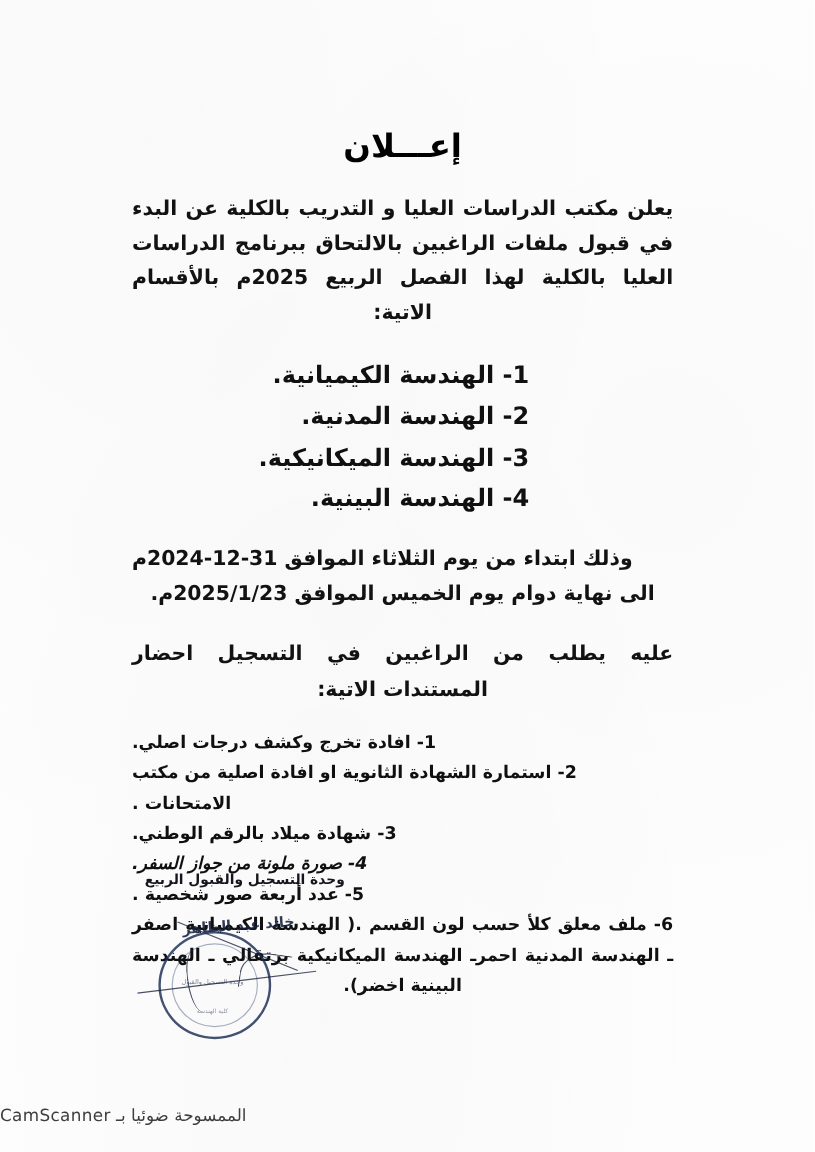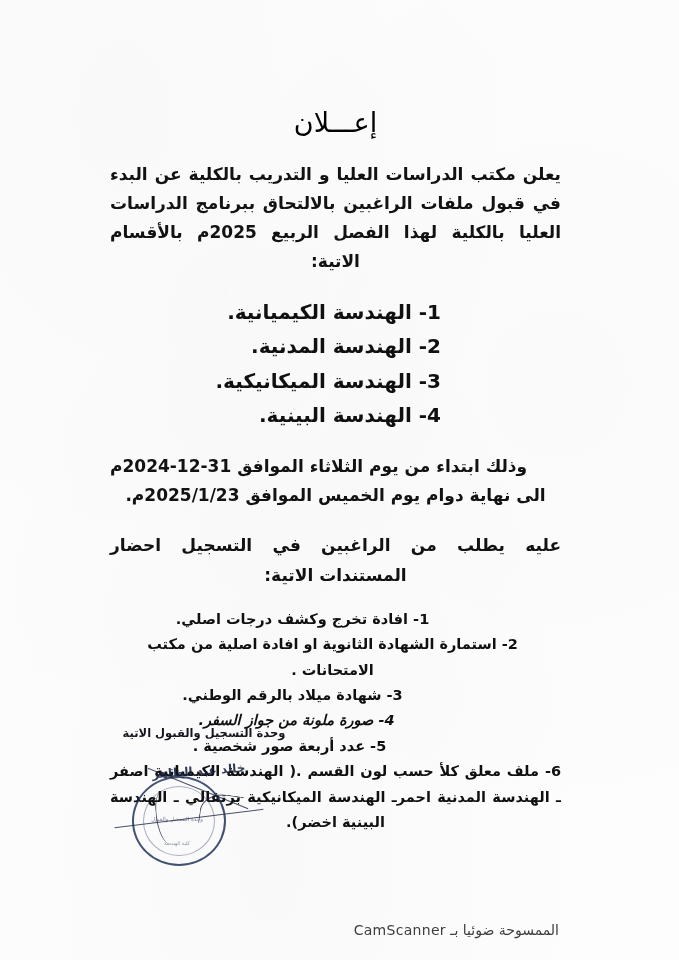--- a/index.html
+++ b/index.html
@@ -36,21 +36,21 @@
     left: 0;
     right: 0;
     top: 0;
     padding: 0 118px 0 110px;
     box-sizing: border-box;
   }
 
   .doc-title {
     text-align: center;
     font-size: 27px;
-    font-weight: 400;
+    font-weight: 700;
     letter-spacing: 0px;
     margin-top: 108px;
     margin-bottom: 0;
     line-height: 1.1;
     color: #000;
   }
 
   .para {
     direction: rtl;
     text-align: justify;
@@ -100,21 +100,21 @@
   .docs-list {
     margin-top: 13px;
     text-align: right;
   }
 
   .docs-list .item {
     font-size: 14.5px;
     font-weight: 700;
     line-height: 1.75;
     color: #101010;
-    text-align: center;
+    text-align: left;
   }
 
   .docs-list .item.wide {
     text-align: justify;
     text-align-last: center;
   }
 
   .docs-list .item-1 { padding-right: 66px; }
   .docs-list .item-2 { padding-right: 6px; }
   .docs-list .item-3 { padding-right: 86px; }
@@ -234,21 +234,21 @@
     border-radius: 60% 0 0 0;
     transform: rotate(8deg);
   }
 
   
   .footer-watermark {
     position: absolute;
     left: 0;
     right: 0;
     top: 922px;
-    text-align: right;
+    text-align: left;
     direction: rtl;
     font-size: 14px;
     color: #3d3d3d;
     letter-spacing: 0.2px;
     padding-left: 0;
     padding-right: 120px;
   }
   .footer-watermark .cs-brand {
     font-family: "DejaVu Sans", "Liberation Sans", sans-serif;
     letter-spacing: 0.3px;
@@ -283,21 +283,21 @@
       <li class="item item-2">2- استمارة الشهادة الثانوية او افادة اصلية من مكتب الامتحانات .</li>
       <li class="item item-3">3- شهادة ميلاد بالرقم الوطني.</li>
       <li class="item item-4">4- صورة ملونة من جواز السفر.</li>
       <li class="item item-5">5- عدد أربعة صور شخصية .</li>
       <li class="item wide">6- ملف معلق كلأ حسب لون القسم .( الهندسة الكيميانية اصفر ـ الهندسة المدنية احمرـ الهندسة الميكانيكية برتقالي ـ الهندسة البينية اخضر).</li>
     </ul>
 
   </div>
 
   <div class="signature-block">
-    <div class="signature-label">وحدة التسجيل والقبول الاتية</div>
+    <div class="signature-label">وحدة التسجيل والقبول الربيع</div>
 
     <div class="stamp-area">
       <div class="stamp-circle"></div>
       <div class="stamp-inner-text">وحدة التسجيل والقبول</div>
       <div class="stamp-inner-text2">كلية الهندسة</div>
       <div class="sig-name">خالد عبد الظاهر</div>
       <div class="sig-stroke sig-s1"></div>
       <div class="sig-stroke sig-s2"></div>
       <div class="sig-stroke sig-s3"></div>
       <div class="sig-stroke sig-s4"></div>

